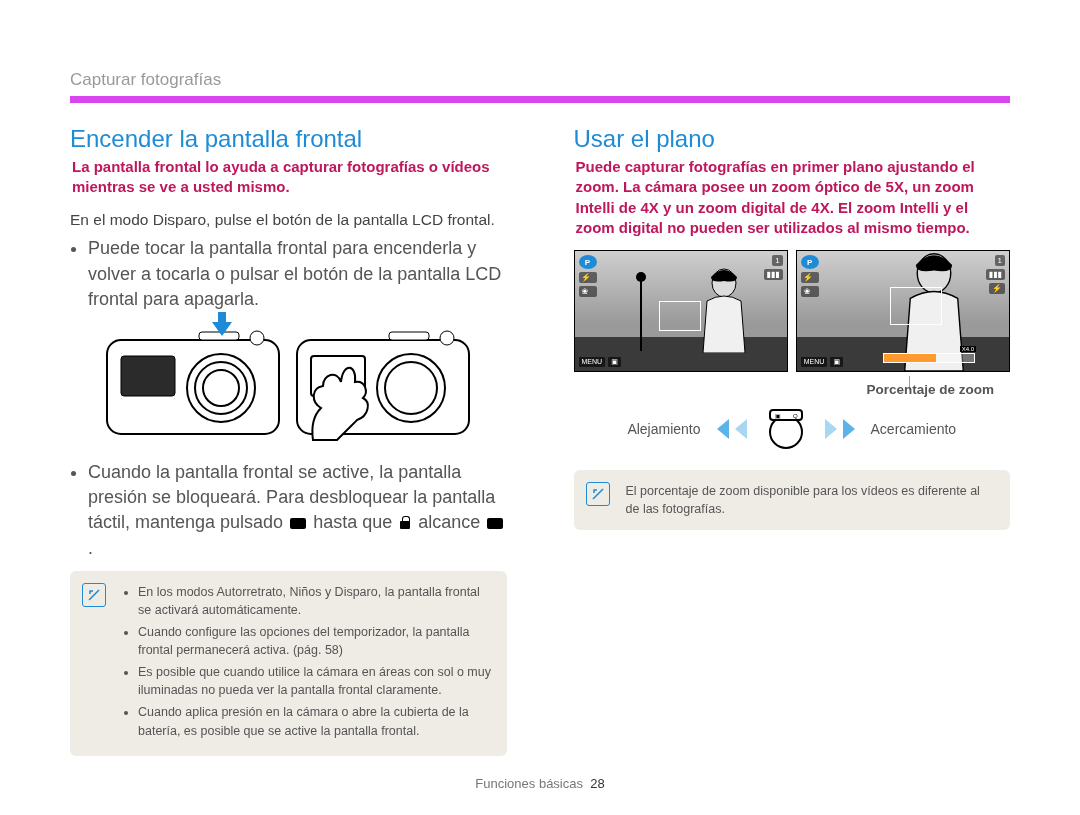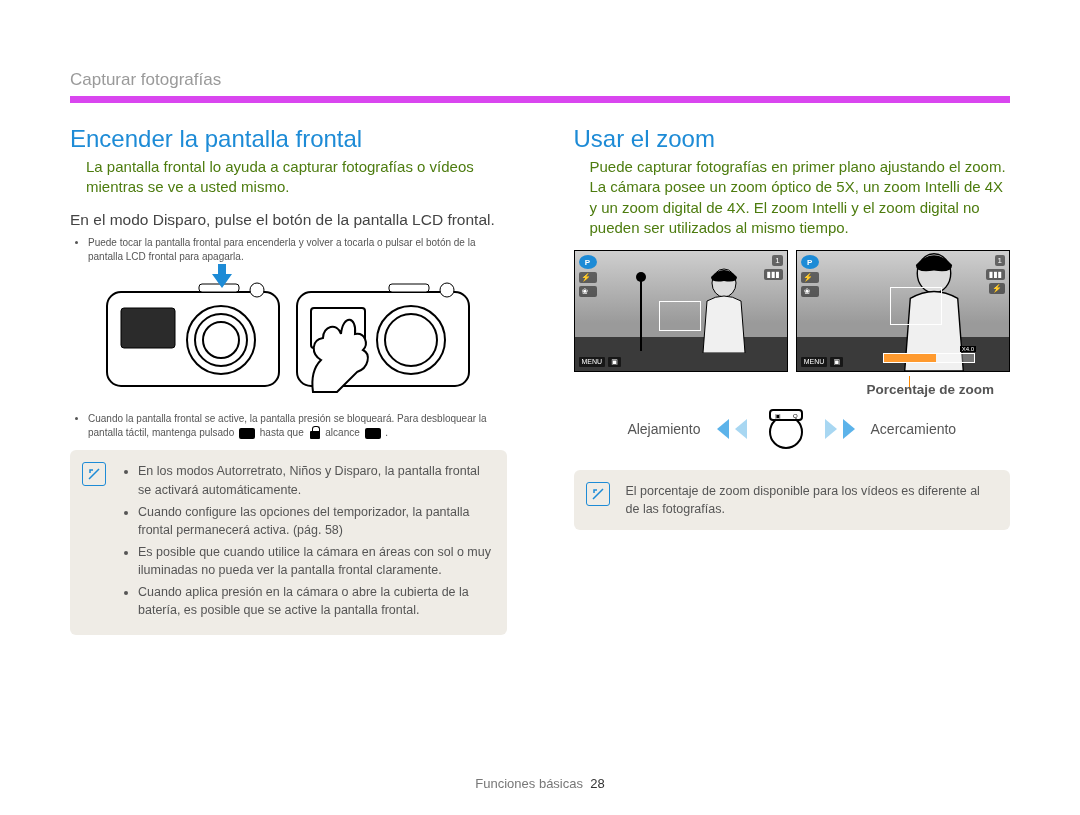--- a/index.html
+++ b/index.html
@@ -37,33 +37,34 @@
   }
   h2.section-title {
     color: #1d8bd6;
     font-weight: 400;
     font-size: 24px;
     margin: 0 0 4px 0;
   }
   p.lead {
     font-size: 15px;
     line-height: 1.35;
-    margin: 0 0 12px 16px;
-    color: #4d7c0f;
+    margin: 0 0 12px 2px;
+    color: #be185d;
+    font-weight: bold;
   }
   p.sub {
     font-size: 15.5px;
     line-height: 1.35;
     margin: 6px 0 6px 0;
     color: #444;
   }
   ul.bullets {
     margin: 4px 0 10px 0;
     padding-left: 18px;
-    font-size: 10px;
+    font-size: 18px;
     line-height: 1.4;
     color: #555;
   }
   ul.bullets li { margin-bottom: 2px; }
   .camera-row {
     display: flex;
     gap: 10px;
     justify-content: center;
     margin: 6px 0 18px 0;
     position: relative;
@@ -262,21 +263,21 @@
         <ul>
           <li>En los modos Autorretrato, Niños y Disparo, la pantalla frontal se activará automáticamente.</li>
           <li>Cuando configure las opciones del temporizador, la pantalla frontal permanecerá activa. (pág. 58)</li>
           <li>Es posible que cuando utilice la cámara en áreas con sol o muy iluminadas no pueda ver la pantalla frontal claramente.</li>
           <li>Cuando aplica presión en la cámara o abre la cubierta de la batería, es posible que se active la pantalla frontal.</li>
         </ul>
       </div>
     </div>
 
     <div class="col">
-      <h2 class="section-title">Usar el zoom</h2>
+      <h2 class="section-title">Usar el plano</h2>
       <p class="lead">Puede capturar fotografías en primer plano ajustando el zoom. La cámara posee un zoom óptico de 5X, un zoom Intelli de 4X y un zoom digital de 4X. El zoom Intelli y el zoom digital no pueden ser utilizados al mismo tiempo.</p>
 
       <div class="screens">
         <div class="screen">
           <div class="sky"></div>
             <div class="ground"></div>
           <div class="lamp"><svg viewBox="0 0 12 80">
                 <rect x="5" y="8" width="2" height="72" fill="#000"></rect>
                 <circle cx="6" cy="6" r="5" fill="#000"></circle>
               </svg></div>

